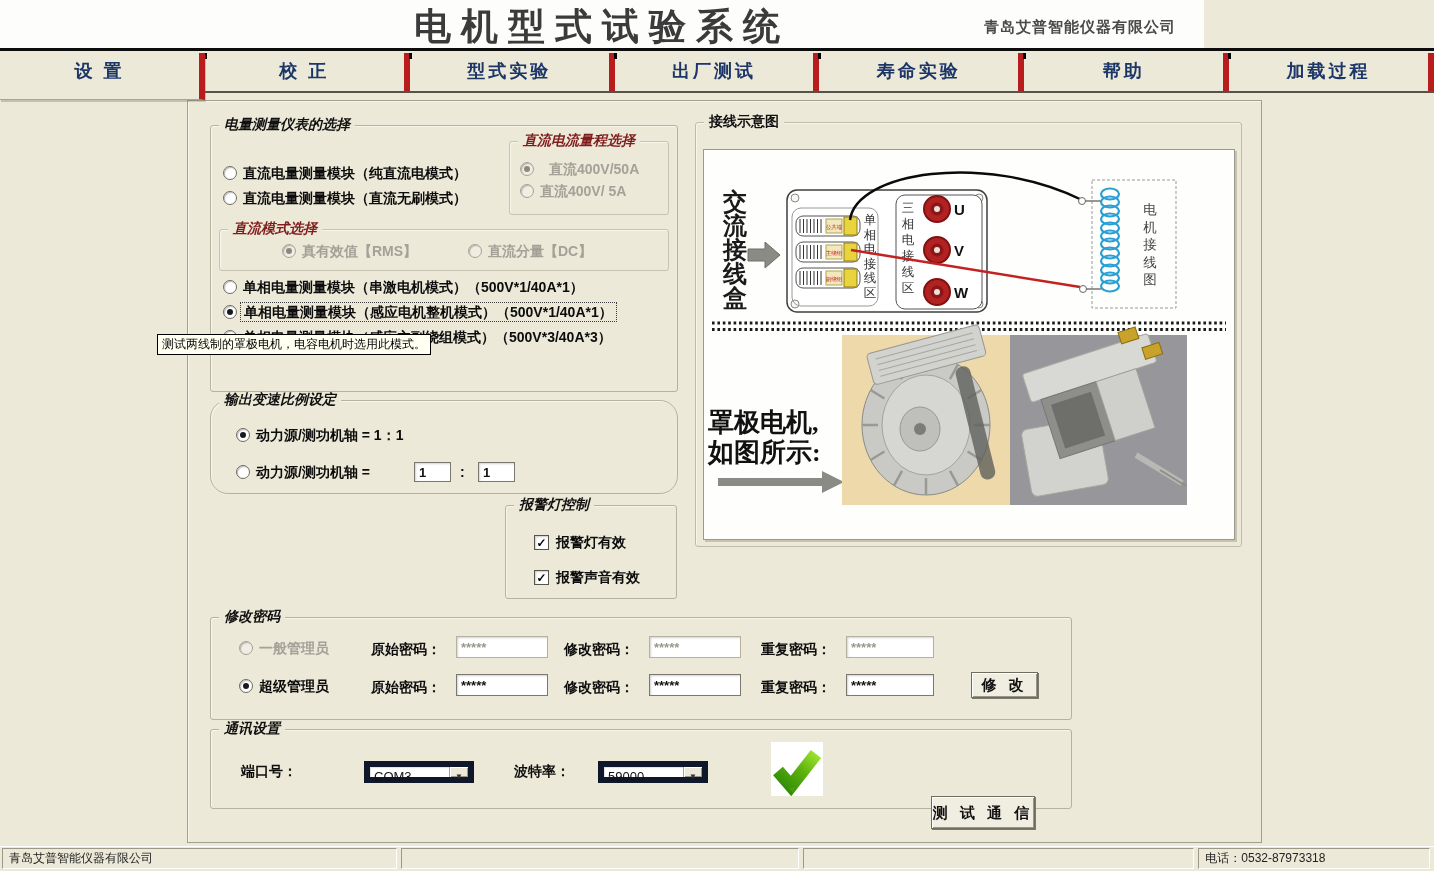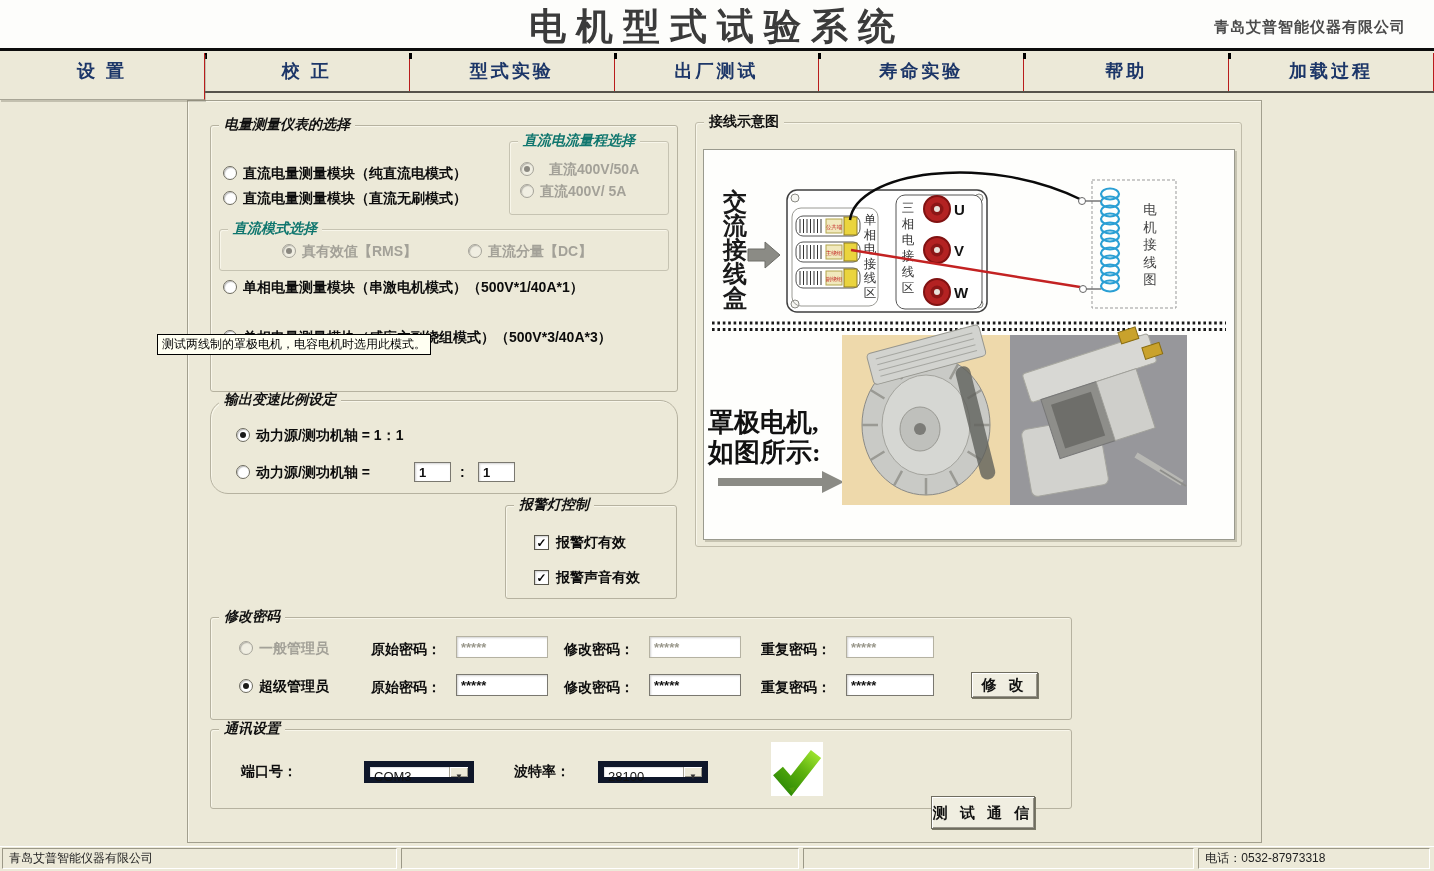--- a/index.html
+++ b/index.html
@@ -1,44 +1,44 @@
 <!DOCTYPE html>
 <html><head>
 <meta charset="utf-8">
 <style>
   html,body{margin:0;padding:0;background:#d8d5c4;}
   .screen{position:relative;width:1434px;height:871px;background:#ece9d8;overflow:hidden;
           font-family:"Liberation Sans",sans-serif;color:#111;}
   
-  .header{position:absolute;left:0;top:0;width:1434px;height:48px;background:#fdfdfb;}
+  .header{position:absolute;left:0;top:0;width:1204px;height:48px;background:#fdfdfb;}
   .app-title{position:absolute;left:0;right:0;top:2px;text-align:center;
              font-family:"Liberation Serif",serif;font-size:37px;font-weight:bold;
              letter-spacing:10px;color:#3b3b3b;}
   .company{position:absolute;right:28px;top:18px;font-family:"Liberation Serif",serif;
            font-size:15px;font-weight:bold;color:#4a4a4a;letter-spacing:1px;}
   .topline{position:absolute;left:0;top:48px;width:1434px;height:3px;background:#0d0d0d;}
   
   .tabbar{position:absolute;left:0;top:53px;width:1434px;height:38px;display:flex;
           border-bottom:2px solid #55524a;}
   .tab{flex:1;text-align:center;line-height:36px;font-size:18px;font-weight:bold;
-       color:#1c3668;letter-spacing:3px;position:relative;border-right:1px solid #b91c1c;
+       color:#1c3668;letter-spacing:3px;position:relative;border-right:6px solid #b91c1c;
        background:#ece9d8;cursor:default;}
   .tab::before{content:'';position:absolute;left:-1px;top:0;width:3px;height:6px;background:#000;}
   .tab:first-child::before{display:none;}
   .tab.active{height:46px;z-index:3;border-bottom:1px solid #a8a596;box-shadow:1px 2px 0 rgba(120,117,100,.35);}
   
   .main{position:absolute;left:187px;top:100px;width:1073px;height:741px;
         border:1px solid #a29f8e;background:#ece9d8;box-shadow:inset 1px 1px 0 #f8f6ea;}
   
   .grp{position:absolute;border:1px solid #b6b2a0;border-radius:3px;box-shadow:inset 1px 1px 0 #f8f6ea;}
   .gt{position:absolute;top:-9px;left:8px;background:#ece9d8;padding:0 5px;
       font-family:"Liberation Serif",serif;font-style:italic;font-weight:bold;
       font-size:14px;line-height:16px;color:#111;white-space:nowrap;}
   .grp.dis{border-color:#c6c3b2;}
-  .grp.dis .gt{color:#0f766e;}
+  .grp.dis .gt{color:#7f1d1d;}
   
   .radio{position:absolute;display:flex;align-items:center;height:18px;white-space:nowrap;cursor:default;}
   .rb{position:relative;width:12px;height:12px;border-radius:50%;background:#fff;
       border:1px solid #6e6c60;box-shadow:inset 1px 1px 1px rgba(0,0,0,.25);margin-right:6px;flex:none;}
   .radio.sel .rb::after{content:'';position:absolute;left:3px;top:3px;width:6px;height:6px;
       border-radius:50%;background:#1a1a1a;}
   .rl{font-size:14px;font-weight:bold;color:#0c0c0c;line-height:18px;}
   .radio.dis .rb{background:#f0eee2;border-color:#a5a399;}
   .radio.dis.sel .rb::after{background:#8a8880;}
   .radio.dis .rl{color:#a3a198;}
@@ -139,20 +139,24 @@
       <div class="radio dis" style="left:248px;top:12px;">
         <span class="rb"></span>
         <span class="rl">直流分量【DC】</span>
       </div>
     </div>
 
     <div class="radio" style="left:12px;top:152px;">
       <span class="rb"></span>
       <span class="rl">单相电量测量模块（串激电机模式）（500V*1/40A*1）</span>
     </div>
+    <div class="radio sel" style="left:12px;top:177px;">
+      <span class="rb"></span>
+      <span class="rl focusbox">单相电量测量模块（感应电机整机模式）（500V*1/40A*1）</span>
+    </div>
     <div class="radio" style="left:12px;top:202px;">
       <span class="rb"></span>
       <span class="rl">单相电量测量模块（感应主副绕组模式）（500V*3/40A*3）</span>
     </div>
   </div>
 
   <div class="tooltip">测试两线制的罩极电机，电容电机时选用此模式。</div>
 
   <div class="grp" style="left:210px;top:400px;width:466px;height:92px;border-radius:18px;">
     <span class="gt">输出变速比例设定</span>
@@ -210,21 +214,21 @@
 
   <div class="grp" style="left:210px;top:729px;width:860px;height:78px;">
     <span class="gt">通讯设置</span>
     <span class="lbl" style="left:30px;top:33px;">端口号：</span>
     <div class="combo" style="left:153px;top:31px;width:110px;height:22px;">
       <span class="combo-val">COM3</span>
       <span class="combo-btn">▼</span>
     </div>
     <span class="lbl" style="left:303px;top:33px;">波特率：</span>
     <div class="combo" style="left:387px;top:31px;width:110px;height:22px;">
-      <span class="combo-val">28100</span>
+      <span class="combo-val">59000</span>
       <span class="combo-btn">▼</span>
     </div>
     <div style="position:absolute;left:560px;top:12px;width:52px;height:54px;">
       <svg width="52" height="54" viewBox="0 0 52 54">
         <defs>
           <linearGradient id="gck" x1="0" y1="1" x2="1" y2="0">
             <stop offset="0" stop-color="#2e8a06"></stop>
             <stop offset="0.55" stop-color="#5db10e"></stop>
             <stop offset="1" stop-color="#9be22e"></stop>
           </linearGradient>

